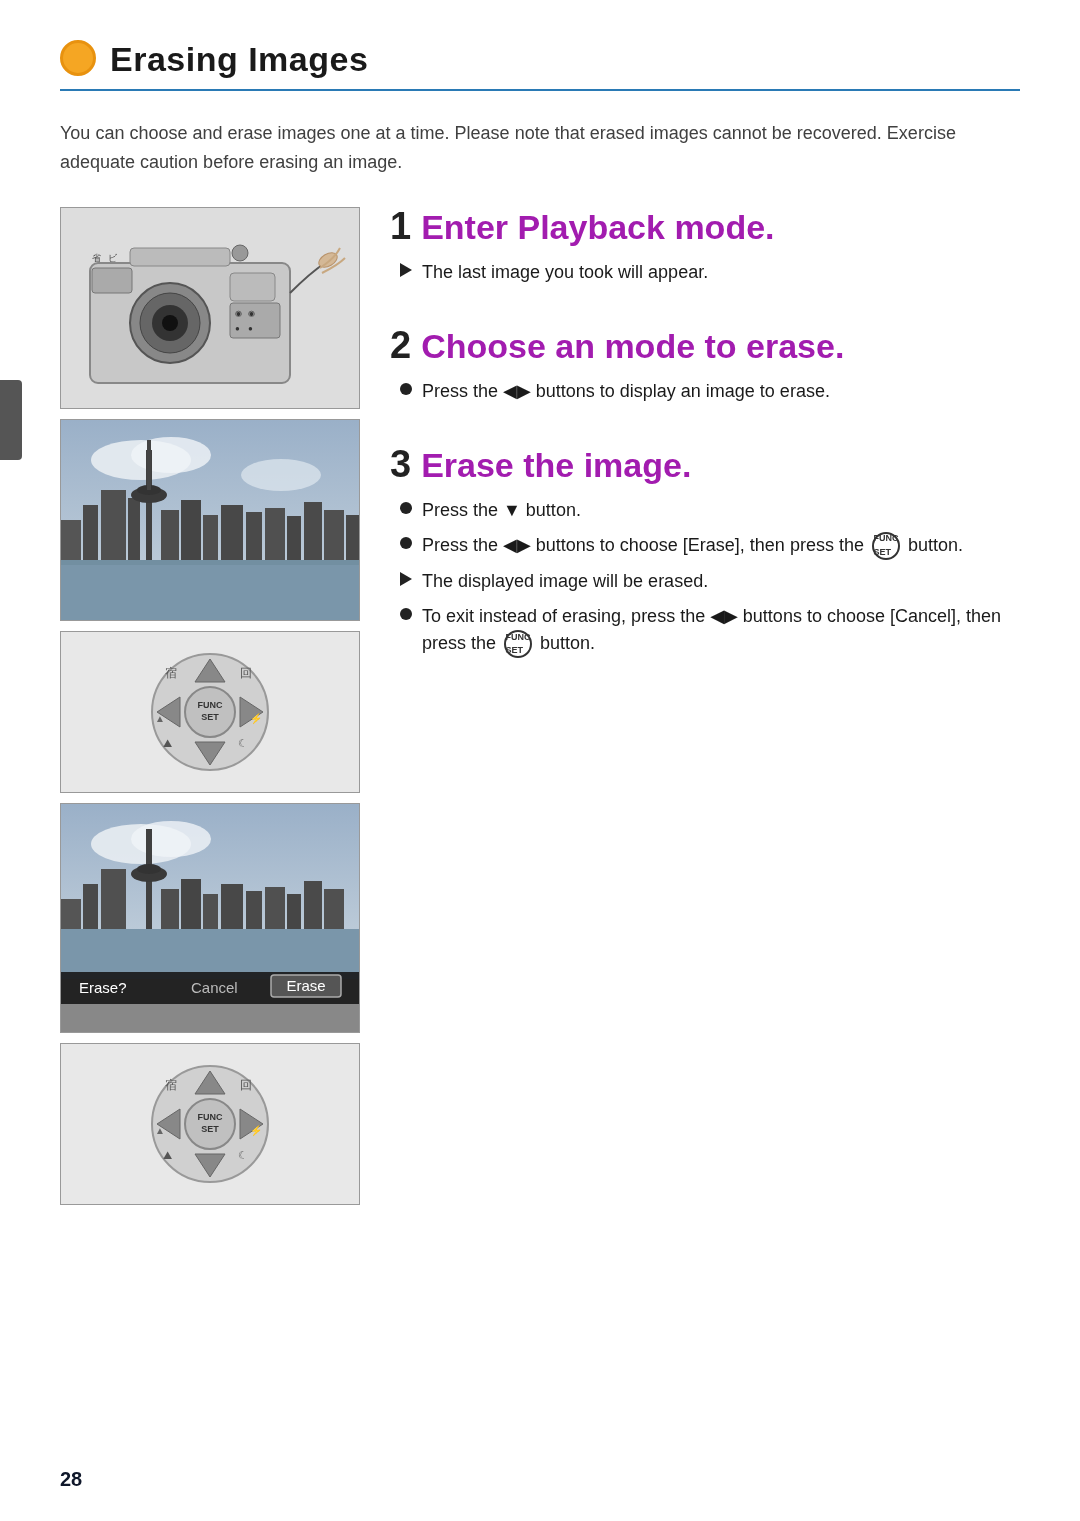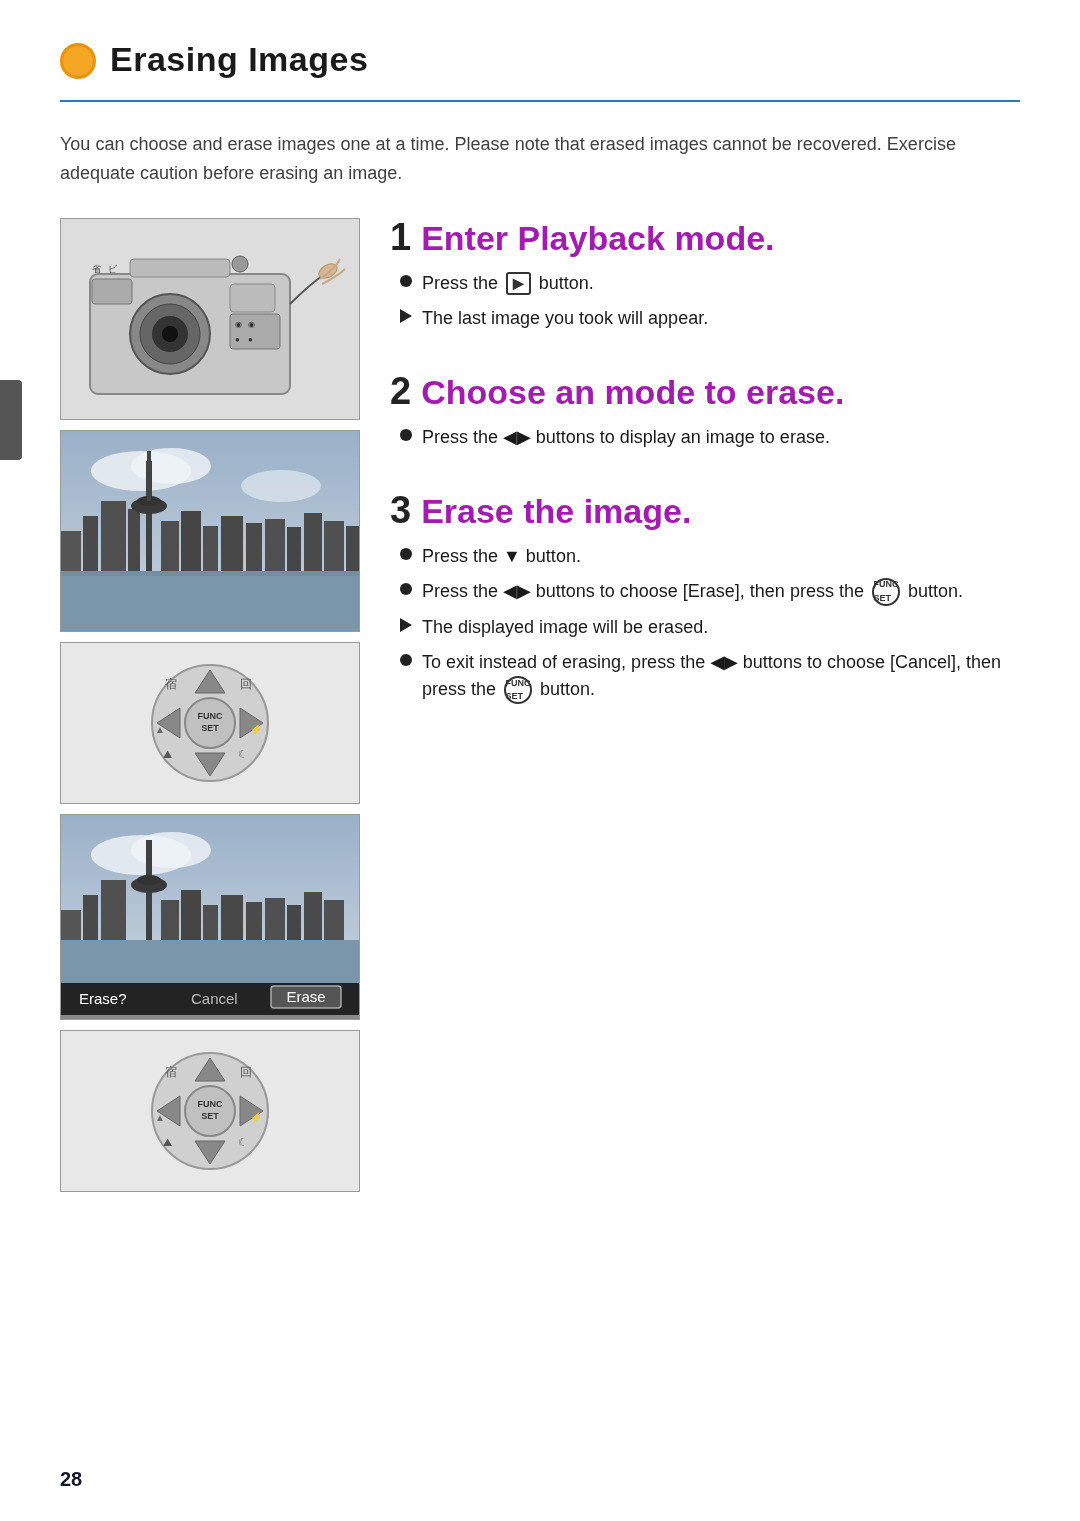--- a/index.html
+++ b/index.html
@@ -14,24 +14,24 @@
     }
 
     
     .page-content {
       padding: 40px 60px 60px 60px;
     }
 
     
     .page-header {
       display: flex;
-      align-items: flex-end;
+      align-items: flex-start;
       margin-bottom: 28px;
       border-bottom: 2px solid #2a7ab5;
-      padding-bottom: 21px;
+      padding-bottom: 10px;
     }
     .header-circle {
       width: 36px;
       height: 36px;
       border-radius: 50%;
       background: #f5a623;
       border: 3px solid #e8920f;
       margin-right: 14px;
       flex-shrink: 0;
     }
@@ -96,21 +96,21 @@
     .img-dial {
       height: 160px;
       background: #e8e8e8;
       display: flex;
       align-items: center;
       justify-content: center;
     }
 
     
     .img-cityscape2 {
-      height: 204px;
+      height: 228px;
       background: #888;
       position: relative;
       overflow: hidden;
     }
 
     
     .dial-svg {
       width: 130px;
       height: 130px;
     }
@@ -433,24 +433,20 @@
 
     <div class="steps-column">
 
       <div class="step">
         <div class="step-header">
           <span class="step-number">1</span>
           <span class="step-title">Enter Playback mode.</span>
         </div>
         <ul class="step-items">
           <li class="step-item">
-            <div class="bullet-circle"></div>
-            <span class="item-text">Press the <span class="btn-icon">▶</span> button.</span>
-          </li>
-          <li class="step-item">
             <div class="bullet-arrow"></div>
             <span class="item-text">The last image you took will appear.</span>
           </li>
         </ul>
       </div>
 
       <div class="step">
         <div class="step-header">
           <span class="step-number">2</span>
           <span class="step-title">Choose an mode to erase.</span>

